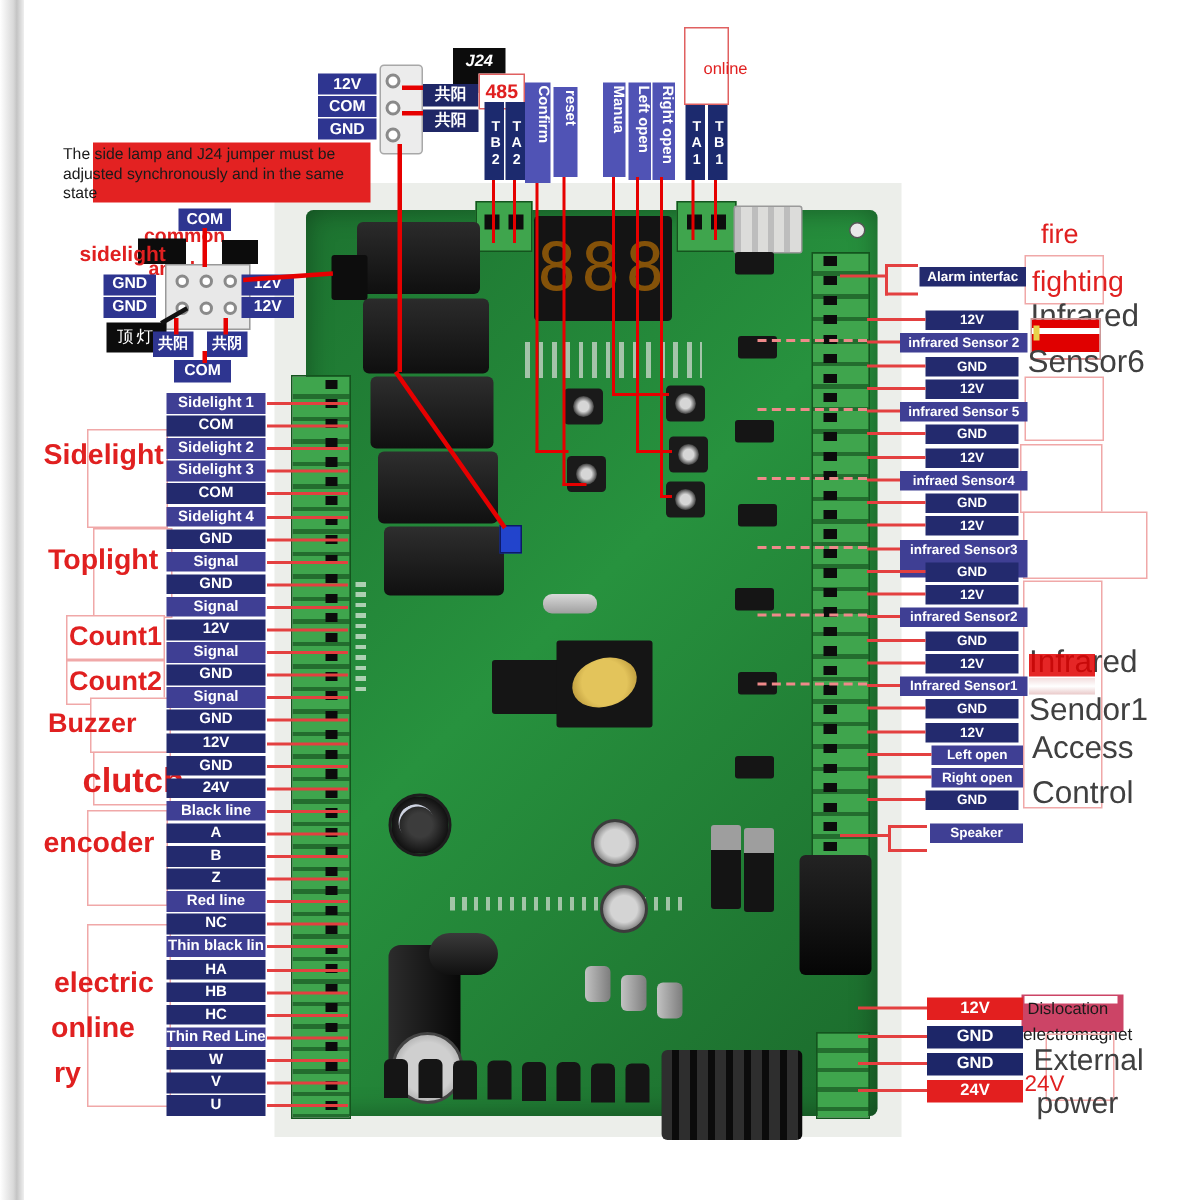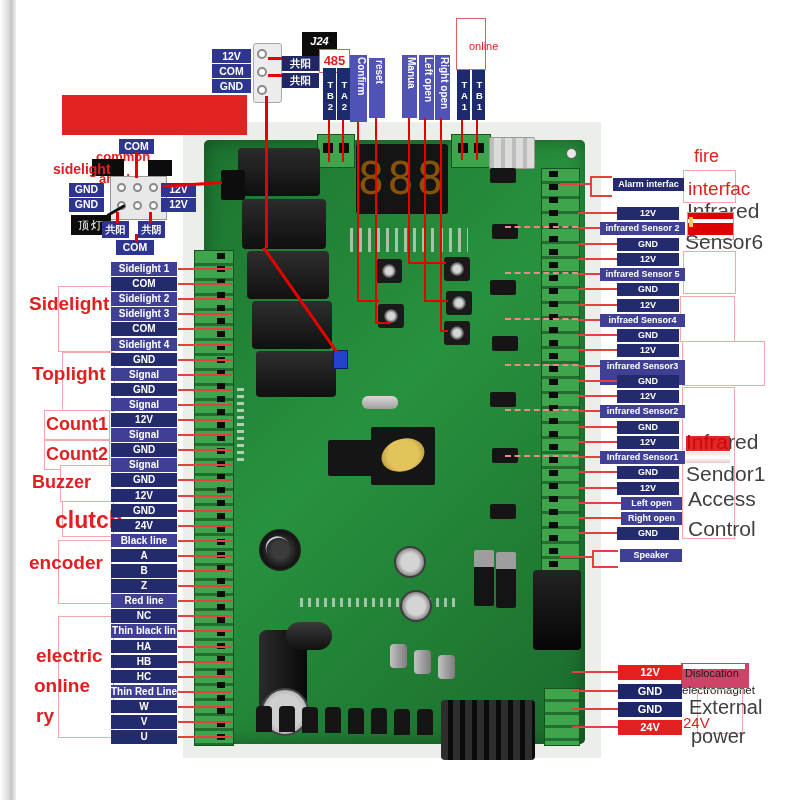--- a/index.html
+++ b/index.html
@@ -129,20 +129,21 @@
   <div class="chip" style="left:325px;top:707px;width:16px;height:26px;border-radius:4px 4px 0 0;"></div>
   <div class="chip" style="left:348px;top:708px;width:16px;height:26px;border-radius:4px 4px 0 0;"></div>
   <div class="chip" style="left:371px;top:708px;width:16px;height:26px;border-radius:4px 4px 0 0;"></div>
   <div class="chip" style="left:394px;top:709px;width:16px;height:26px;border-radius:4px 4px 0 0;"></div>
   <div class="chip" style="left:417px;top:709px;width:16px;height:26px;border-radius:4px 4px 0 0;"></div>
 
   <div class="abs" style="left:333px;top:350px;width:13px;height:17px;background:#2244cc;border:1px solid #0d1a66;"></div>
   <div class="abs" style="left:221px;top:170px;width:24px;height:30px;background:#0d0d0d;border-radius:2px;"></div>
 
   <div class="abs" style="left:62px;top:95px;width:185px;height:40px;background:#e32222;"></div>
+  <div class="abs" style="left:42px;top:97px;width:212px;font-size:10.5px;line-height:13px;color:#1a1a1a;">The side lamp and J24 jumper must be adjusted synchronously and in the same state</div>
 
   <div class="navybox" style="left:119px;top:139px;width:35px;height:15px;"><span>COM</span></div>
   <div class="ctext" style="left:96px;top:149px;font-size:13px;">common</div>
   <div class="abs" style="left:92px;top:159px;width:32px;height:17px;background:#0c0c0c;"></div>
   <div class="abs" style="left:148px;top:160px;width:24px;height:16px;background:#0c0c0c;"></div>
   <div class="ctext" style="left:53px;top:161px;font-size:14px;">sidelight</div>
   <div class="ctext" style="left:99px;top:171px;font-size:13px;">anode</div>
   <div class="abs" style="left:110px;top:176px;width:55px;height:42px;background:#e8e8e8;border:1px solid #999;"></div>
   <div class="pinhole" style="left:117px;top:183px;width:9px;height:9px;"></div>
   <div class="pinhole" style="left:133px;top:183px;width:9px;height:9px;"></div>
@@ -236,21 +237,21 @@
   <div class="ctext" style="left:55px;top:507px;font-size:23px;font-weight:600;">clutch</div>
   <div class="callout" style="left:58px;top:540px;width:52px;height:62px;"></div>
   <div class="ctext" style="left:29px;top:552px;font-size:19px;font-weight:600;">encoder</div>
   <div class="callout" style="left:58px;top:616px;width:54px;height:120px;"></div>
   <div class="ctext" style="left:36px;top:645px;font-size:19px;font-weight:600;">electric</div>
   <div class="ctext" style="left:34px;top:675px;font-size:19px;font-weight:600;">online</div>
   <div class="ctext" style="left:36px;top:705px;font-size:19px;font-weight:600;">ry</div>
 
   <div class="ctext" style="left:694px;top:146px;font-size:18px;font-weight:normal;">fire</div>
   <div class="callout" style="left:683px;top:170px;width:51px;height:31px;"></div>
-  <div class="ctext" style="left:688px;top:178px;font-size:19px;font-weight:normal;">interfac</div>
+  <div class="ctext" style="left:688px;top:178px;font-size:19px;font-weight:normal;">fighting</div>
   <div class="blacktext" style="left:687px;top:199px;">Infrared</div>
   <div class="abs" style="left:687px;top:212px;width:45px;height:26px;background:repeating-linear-gradient(180deg,#e00000 0 6px,#ffffff 6px 10px,#e00000 10px 16px);border:1px solid #c99;">
     <div class="abs" style="left:1px;top:4px;width:4px;height:10px;background:#e8d24a;"></div>
   </div>
   <div class="blacktext" style="left:685px;top:230px;">Sensor6</div>
   <div class="callout" style="left:683px;top:251px;width:51px;height:41px;"></div>
   <div class="callout" style="left:680px;top:296px;width:53px;height:44px;"></div>
   <div class="callout" style="left:682px;top:341px;width:81px;height:43px;"></div>
   <div class="callout" style="left:682px;top:387px;width:51px;height:150px;"></div>
   <div class="blacktext" style="left:686px;top:430px;">Infrared</div>

